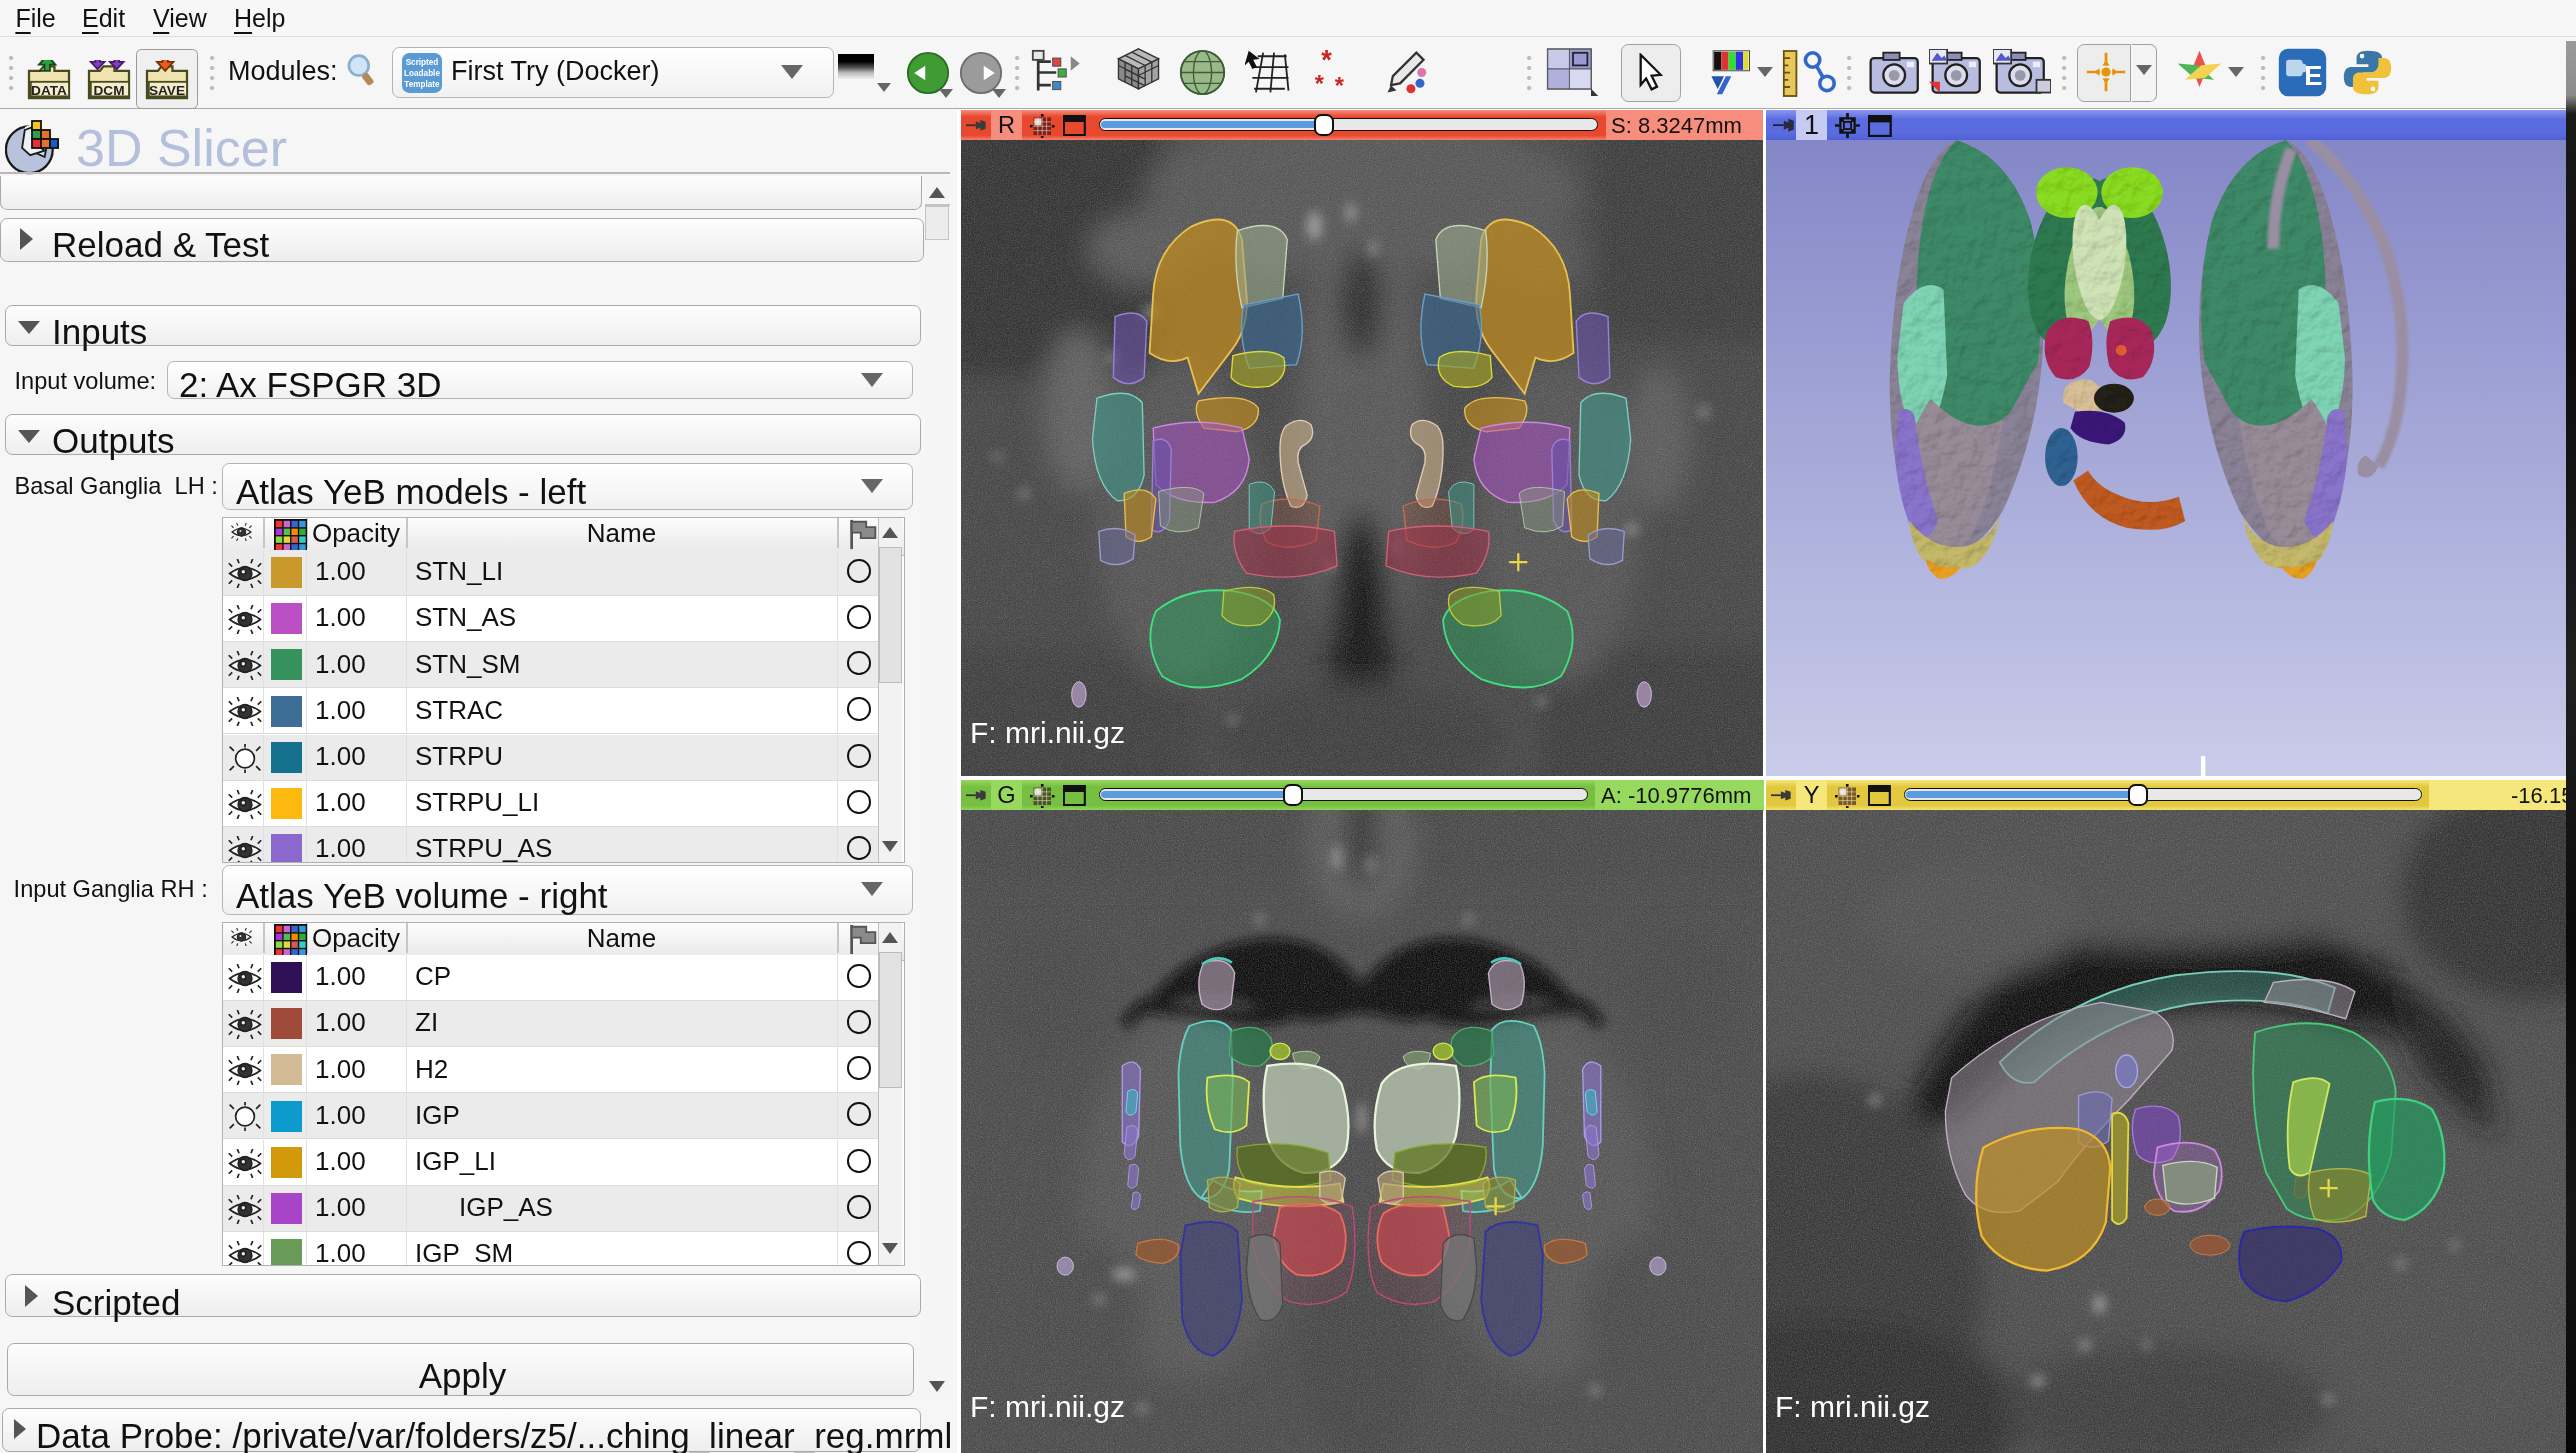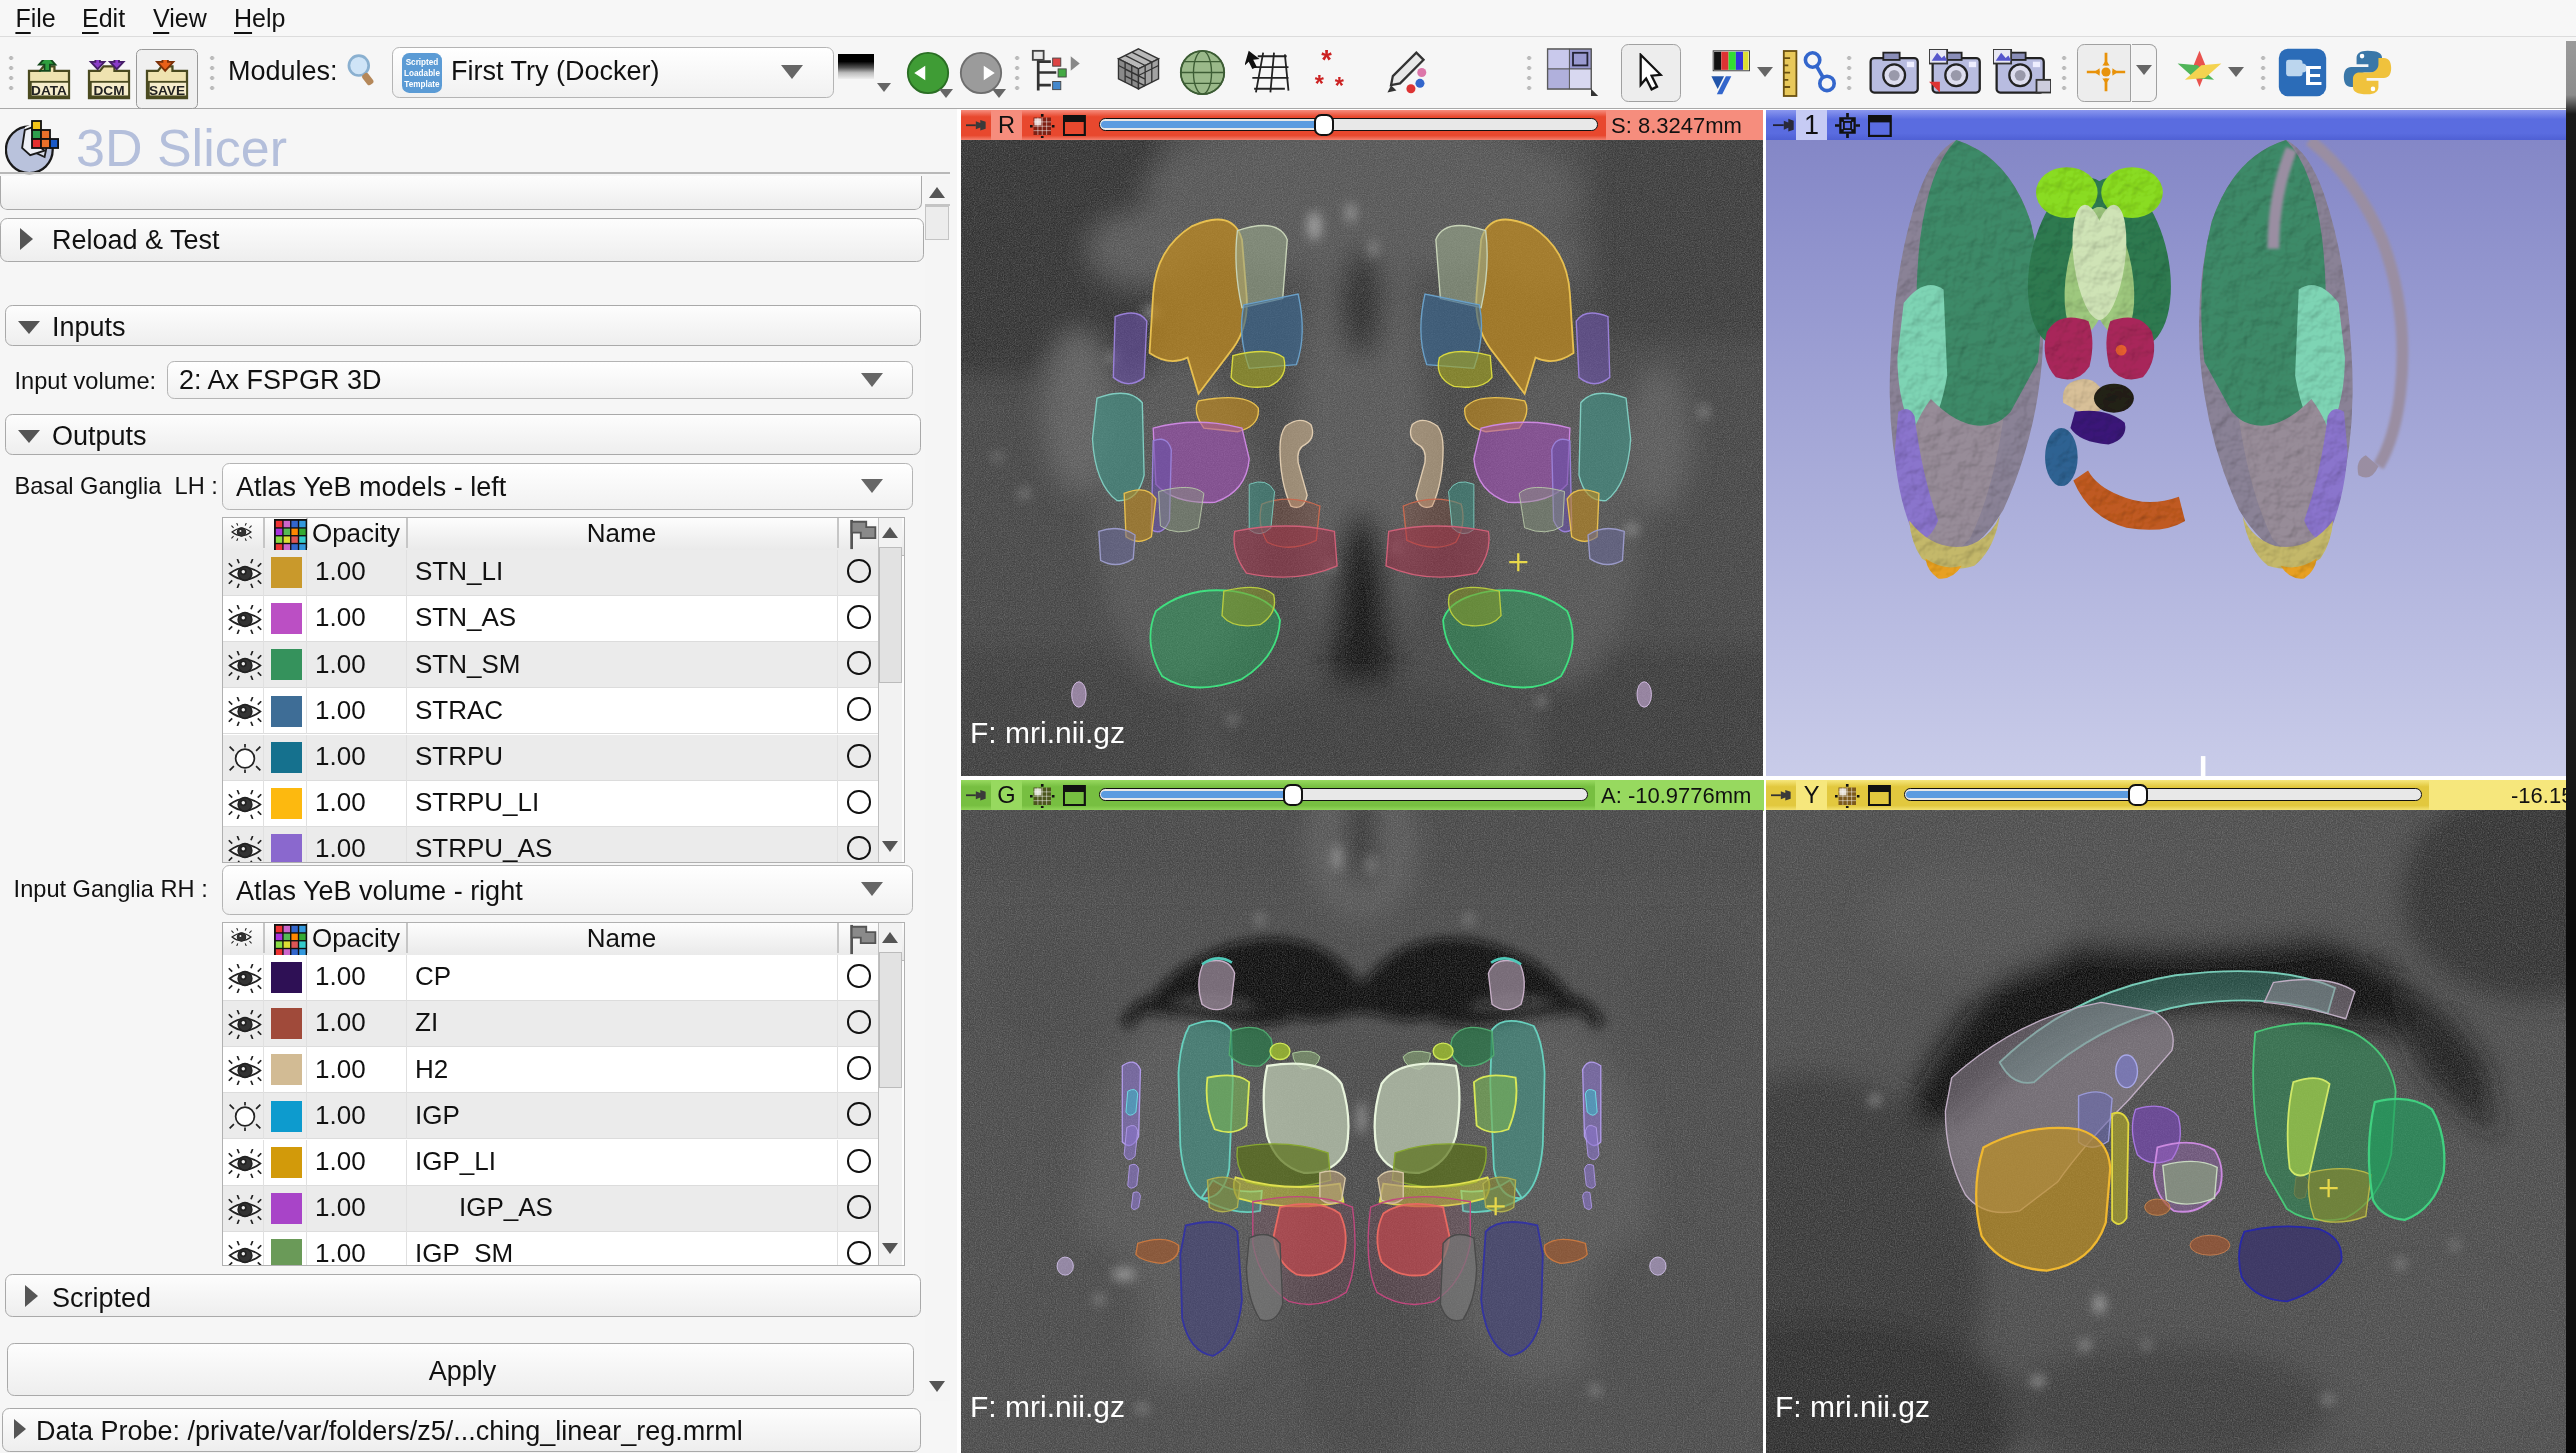--- a/index.html
+++ b/index.html
@@ -7,21 +7,21 @@
 .abs{position:absolute;}
 .mi{position:absolute;top:3.6px;font-size:25px;color:#111;}
 .mi u{text-decoration:underline;text-underline-offset:4.5px;text-decoration-thickness:1.8px;}
 .tbtxt{position:absolute;font-size:27px;color:#111;}
 .grip{position:absolute;width:9px;height:40px;top:53px;
  background-image:radial-gradient(circle,#bbb 1.8px,transparent 2.3px);background-size:8.2px 10px;}
 .combo{position:absolute;border:1.8px solid #b4b4b4;border-radius:7.3px;background:linear-gradient(#ffffff,#f1f1f1);}
 .carrow{position:absolute;width:0;height:0;border-left:11.8px solid transparent;border-right:11.8px solid transparent;border-top:14.5px solid #666;}
 .gbox{position:absolute;left:5.4px;width:916px;border:1.8px solid #a9a9a9;border-radius:7.3px;background:linear-gradient(#fdfdfd,#eeeeee);}
 .gtri{position:absolute;width:0;height:0;}
-.gtxt{position:absolute;font-size:27px;color:#111;}
+.gtxt{position:absolute;font-size:35px;color:#111;}
 .mritxt{position:absolute;font-family:Liberation Sans, sans-serif;font-size:30px;color:#fff;}
 </style></head>
 <body>
 <div class="abs" style="left:0;top:0;width:2576px;height:36px;background:#f7f7f7;">
  <div class="mi" style="left:15.4px;"><u>F</u>ile</div>
  <div class="mi" style="left:82px;"><u>E</u>dit</div>
  <div class="mi" style="left:153px;"><u>V</u>iew</div>
  <div class="mi" style="left:234px;"><u>H</u>elp</div>
 </div>
 <div class="abs" style="left:0;top:36px;width:2576px;height:73px;background:#f6f6f6;border-top:0.9px solid #dcdcdc;border-bottom:0.9px solid #a9a9a9;"></div>

